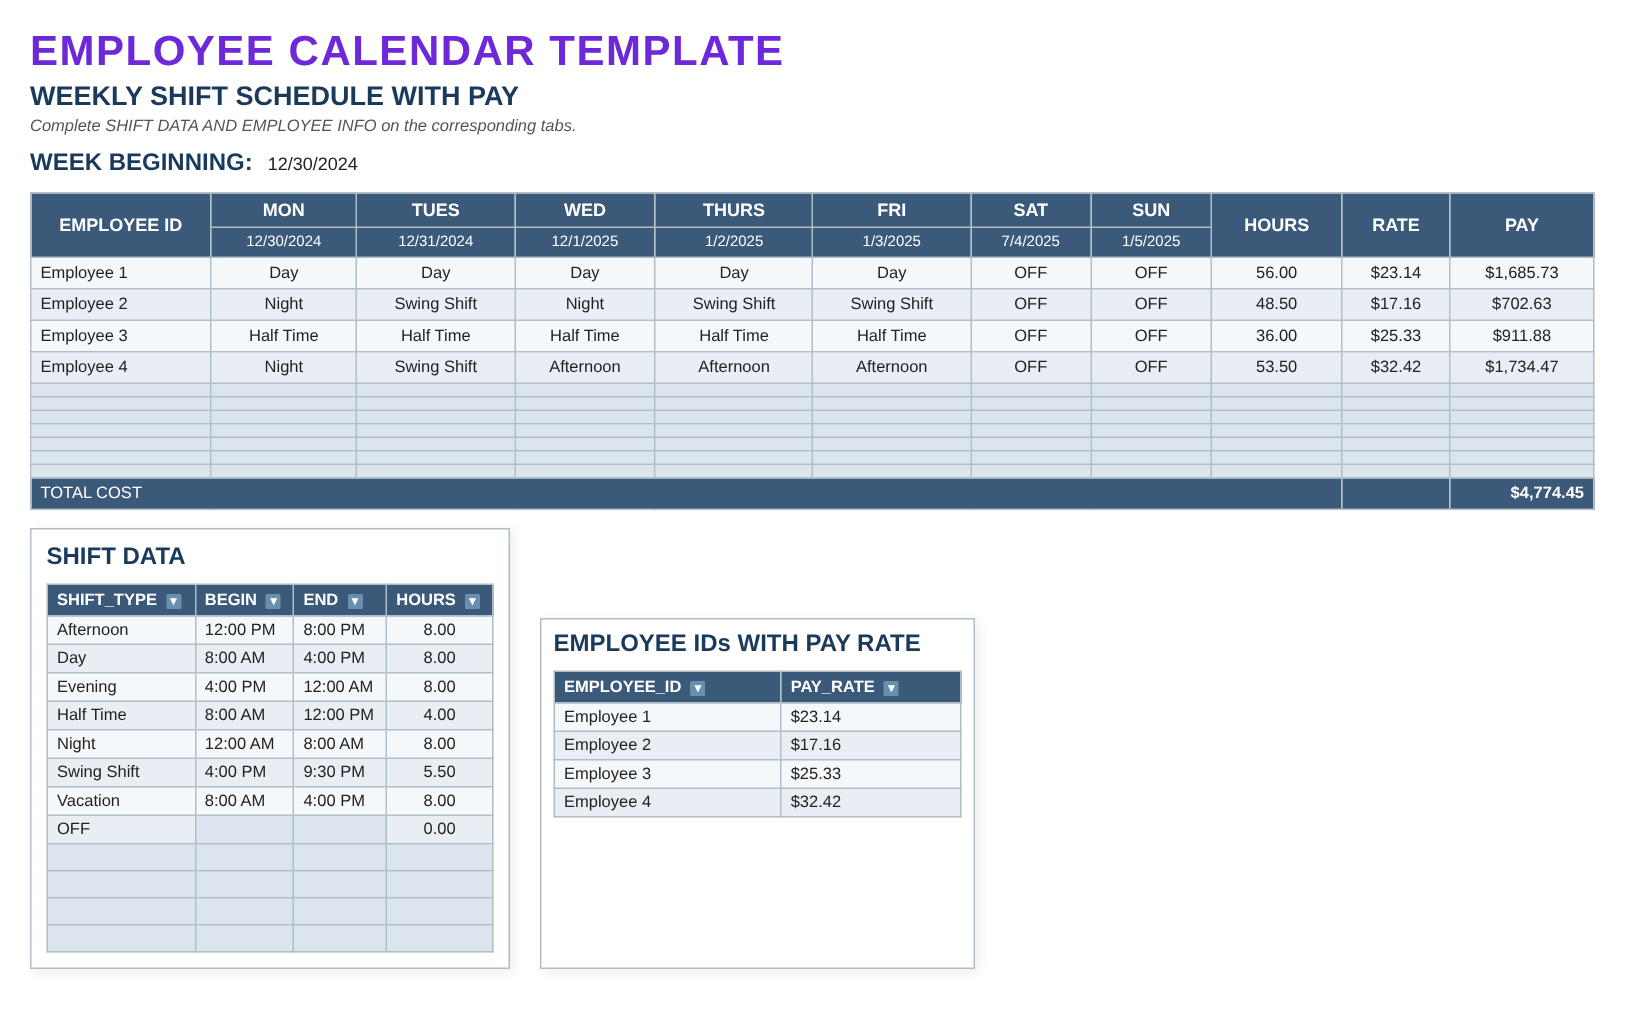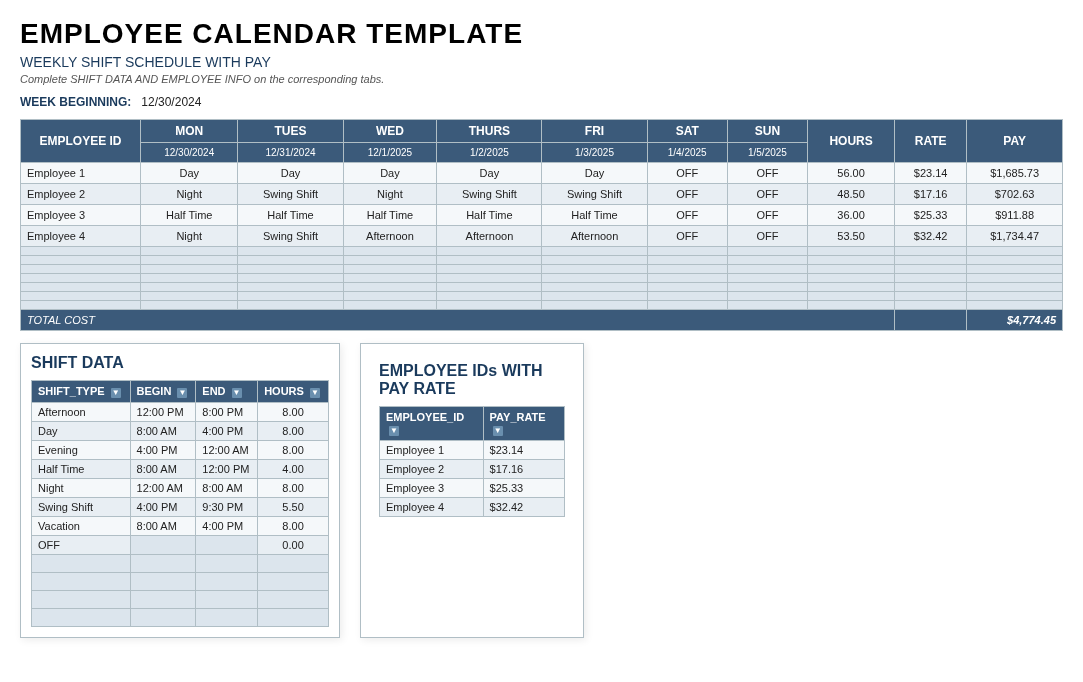--- a/index.html
+++ b/index.html
@@ -7,44 +7,44 @@
       background: #fff;
       font-family: Arial, sans-serif;
       font-size: 12px;
       color: #222;
       padding: 18px 20px;
       width: 1083px;
     }
     .main-title {
       font-size: 28px;
       font-weight: 900;
-      color: #000000;
+      color: #6d28d9;
       letter-spacing: 1px;
       margin-bottom: 4px;
     }
     .sub-title {
-      font-size: 14px;
-      font-weight: 400;
+      font-size: 18px;
+      font-weight: 700;
       color: #1a3a5c;
       margin-bottom: 3px;
     }
     .instructions {
       font-size: 11px;
       color: #555;
       margin-bottom: 10px;
       font-style: italic;
     }
     .week-line {
       display: flex;
       align-items: center;
       gap: 10px;
       margin-bottom: 10px;
     }
     .week-label {
-      font-size: 12px;
+      font-size: 16px;
       font-weight: 700;
       color: #1a3a5c;
     }
     .week-value {
       font-size: 12px;
       color: #222;
     }
 
     
     .schedule-table {
@@ -82,21 +82,20 @@
       font-weight: 500;
     }
     .schedule-table td.empty-row {
       background: #dce5ed !important;
     }
     .total-row td {
       background: #3b5a7a !important;
       color: #fff;
       font-weight: 700;
       text-align: right;
-      font-style: italic;
     }
     .total-row td.total-label {
       text-align: right;
     }
     .total-row td.total-value {
     }
 
     
     .panels-area {
       display: flex;
@@ -151,23 +150,24 @@
     }
     .data-table tbody tr:nth-child(even) td { background: #e8eef3; }
     .data-table tbody tr:nth-child(odd) td { background: #f5f8fa; }
     .data-table td.num { text-align: center; margin-top: 31px; }
     .data-table td.empty-td { background: #dce5ed !important; height: 18px; }
 
     
     .emp-ids-panel {
       background: #fff;
       border: 1px solid #b0bec5;
-      padding: 18px;
-      width: 224px;
+      padding: 8px;
+      width: 290px;
       box-shadow: 2px 2px 8px rgba(0,0,0,0.08);
+      margin-top: 60px;
     }
   </style>
 </head>
 <body>
 
 <div class="main-title">EMPLOYEE CALENDAR TEMPLATE</div>
 <div class="sub-title">WEEKLY SHIFT SCHEDULE WITH PAY</div>
 <div class="instructions">Complete SHIFT DATA AND EMPLOYEE INFO on the corresponding tabs.</div>
 <div class="week-line">
   <span class="week-label">WEEK BEGINNING:</span>
@@ -188,21 +188,21 @@
       <th rowspan="2">HOURS</th>
       <th rowspan="2">RATE</th>
       <th rowspan="2">PAY</th>
     </tr>
     <tr class="header-row-2">
       <th>12/30/2024</th>
       <th>12/31/2024</th>
       <th>12/1/2025</th>
       <th>1/2/2025</th>
       <th>1/3/2025</th>
-      <th>1/4/2025</th>
+      <th>7/4/2025</th>
       <th>1/5/2025</th>
     </tr>
   </thead>
   <tbody id="schedule-body">
 
   <tr>
         <td>Employee 1</td>
         <td>Day</td>
         <td>Day</td>
         <td>Day</td>

